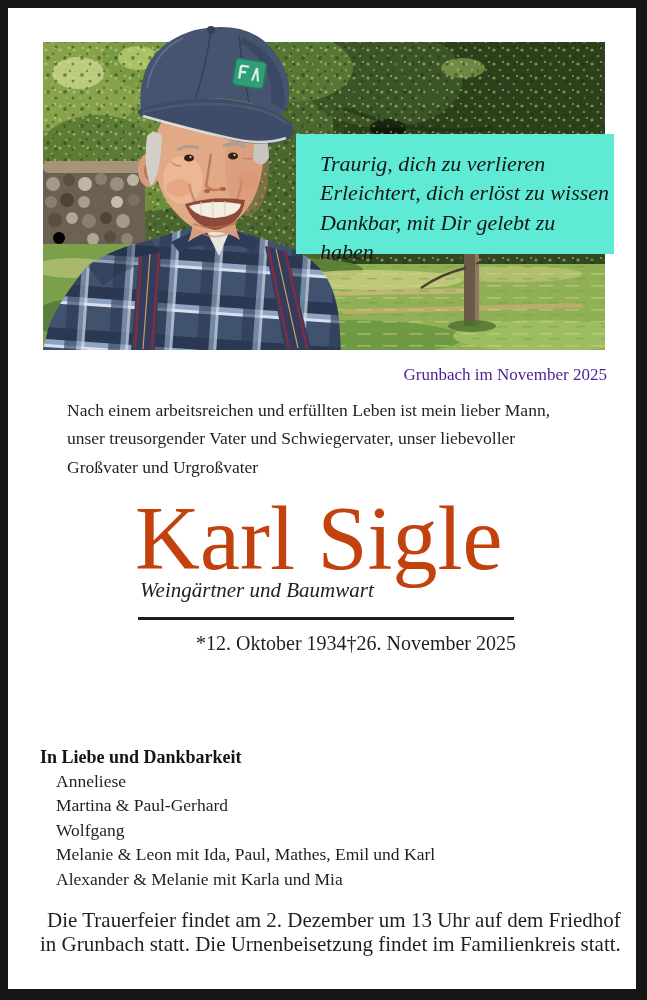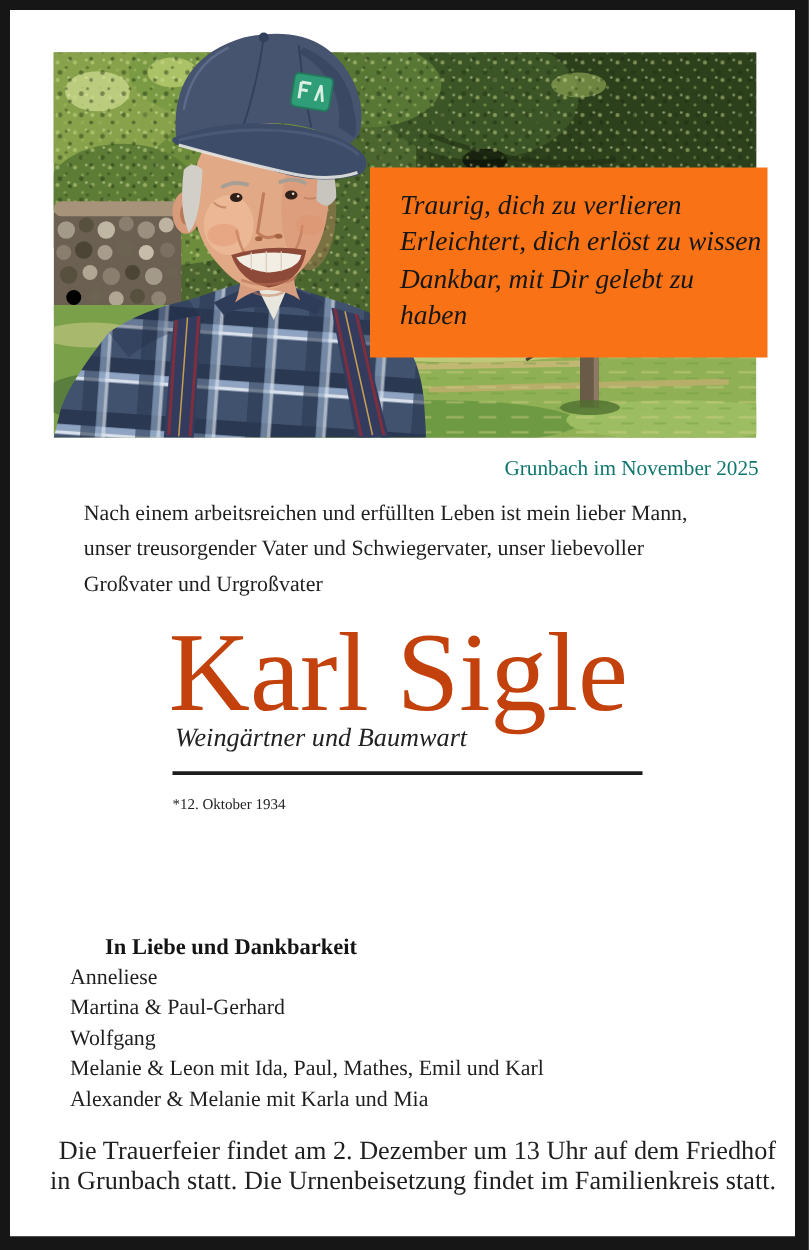--- a/index.html
+++ b/index.html
@@ -6,33 +6,33 @@
   body{width:647px;height:1000px;position:relative;overflow:hidden;
        font-family:"Liberation Serif","DejaVu Serif",serif;color:#1f1f1f;}
   .frame{position:absolute;inset:0;background:#ffffff;
          border-style:solid;border-color:#161616;
          border-width:8px 11px 11px 8px;box-sizing:border-box;}
   .abs{position:absolute;}
   .multiline{white-space:pre-line;}
   
   .photo-svg{position:absolute;left:35px;top:10px;width:562px;height:334px;}
   
-  .quote-box{position:absolute;left:288px;top:126px;width:318px;height:152px;
-             background:#f97316;box-sizing:border-box;padding:15px 0 0 24px;}
+  .quote-box{position:absolute;left:288px;top:126px;width:318px;height:120px;
+             background:#5eead4;box-sizing:border-box;padding:15px 0 0 24px;}
   .quote-text{font-style:italic;font-size:22px;line-height:29.3px;color:#161616;}
-  .dateline{top:357px;right:29px;font-size:17px;color:#0f766e;text-align:right;line-height:20px;}
+  .dateline{top:357px;right:29px;font-size:17px;color:#4c1d95;text-align:right;line-height:20px;}
   .intro{left:32px;top:388px;font-size:17.5px;line-height:28.3px;margin-left:27px;}
   .deceased-name{left:127px;top:486px;font-size:90px;line-height:90px;
                  font-weight:400;color:#c2410c;letter-spacing:0;margin:0;}
   .subtitle{left:132px;top:570px;font-size:21px;line-height:24px;color:#222;font-style:italic;}
   .rule{left:130px;top:609px;width:376px;height:3px;background:#1c1c1c;}
-  .dates{left:130px;top:623px;width:378px;display:flex;justify-content:flex-start;
-         font-size:12px;line-height:24px;}
+  .dates{left:130px;top:623px;width:378px;display:flex;justify-content:flex-end;
+         font-size:20px;line-height:24px;}
   .passing{left:32px;top:686px;font-size:17.5px;line-height:24.4px;}
-  .mourners-heading{left:32px;top:737px;font-size:18px;line-height:24.4px;font-weight:700;color:#141414;margin-left:44px;}
+  .mourners-heading{left:32px;top:737px;font-size:18px;line-height:24.4px;font-weight:700;color:#141414;}
   .mourners{left:48px;top:761px;font-size:17.5px;line-height:24.4px;}
   .funeral{left:32px;top:900px;font-size:21px;line-height:24.4px;text-align:right;}
 </style>
 </head>
 <body>
 
 <div class="frame">
 
   <svg class="photo-svg" viewBox="0 0 562 334" xmlns="http://www.w3.org/2000/svg">
     <defs>
@@ -232,20 +232,21 @@
 Großvater und Urgroßvater</div>
 
   <h1 class="abs deceased-name">Karl Sigle</h1>
 
   <div class="abs subtitle">Weingärtner und Baumwart</div>
 
   <div class="abs rule"></div>
 
   <div class="abs dates">
     <span>*12. Oktober 1934</span>
+    <span>†26. November 2025</span>
   </div>
 
 
   <div class="abs mourners-heading">In Liebe und Dankbarkeit</div>
 
   <div class="abs mourners multiline">Anneliese
 Martina &amp; Paul-Gerhard
 Wolfgang
 Melanie &amp; Leon mit Ida, Paul, Mathes, Emil und Karl
 Alexander &amp; Melanie mit Karla und Mia</div>

